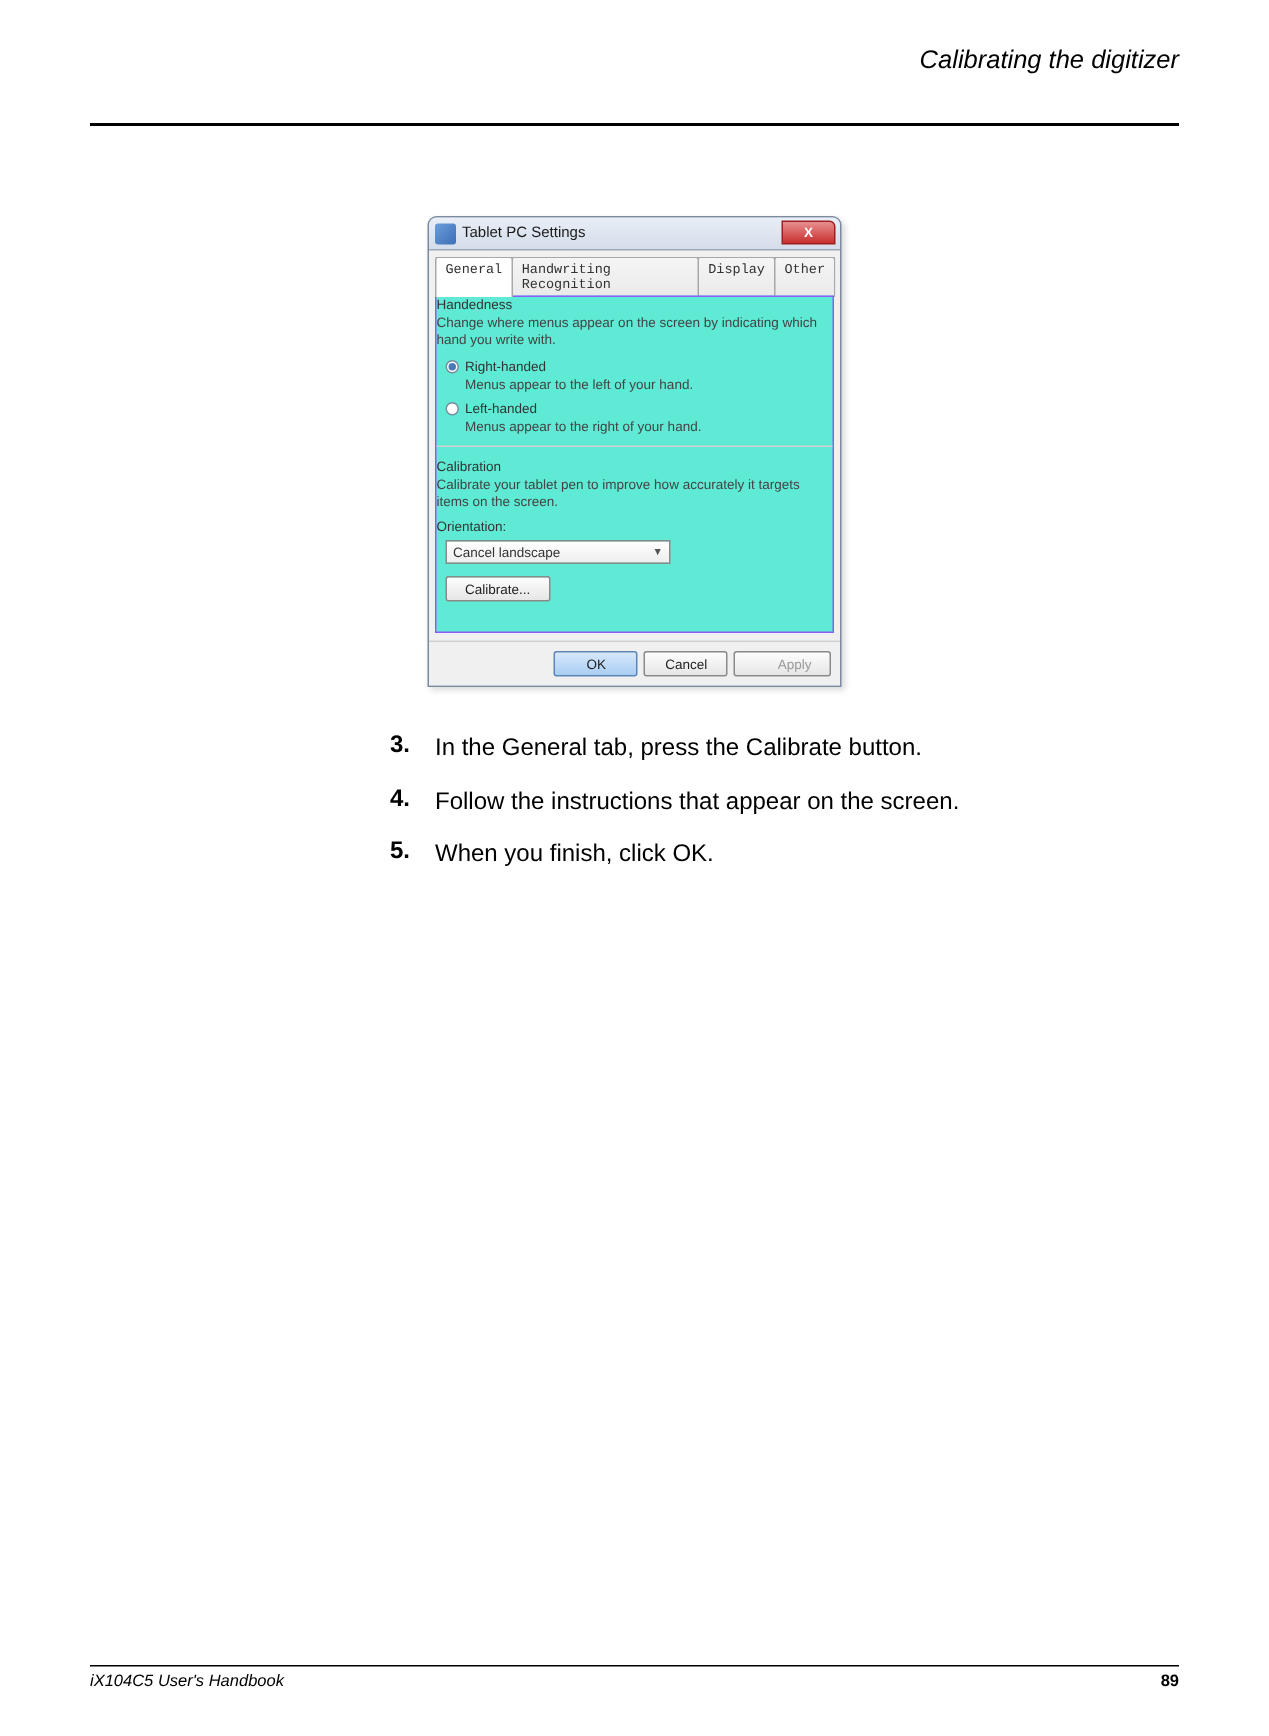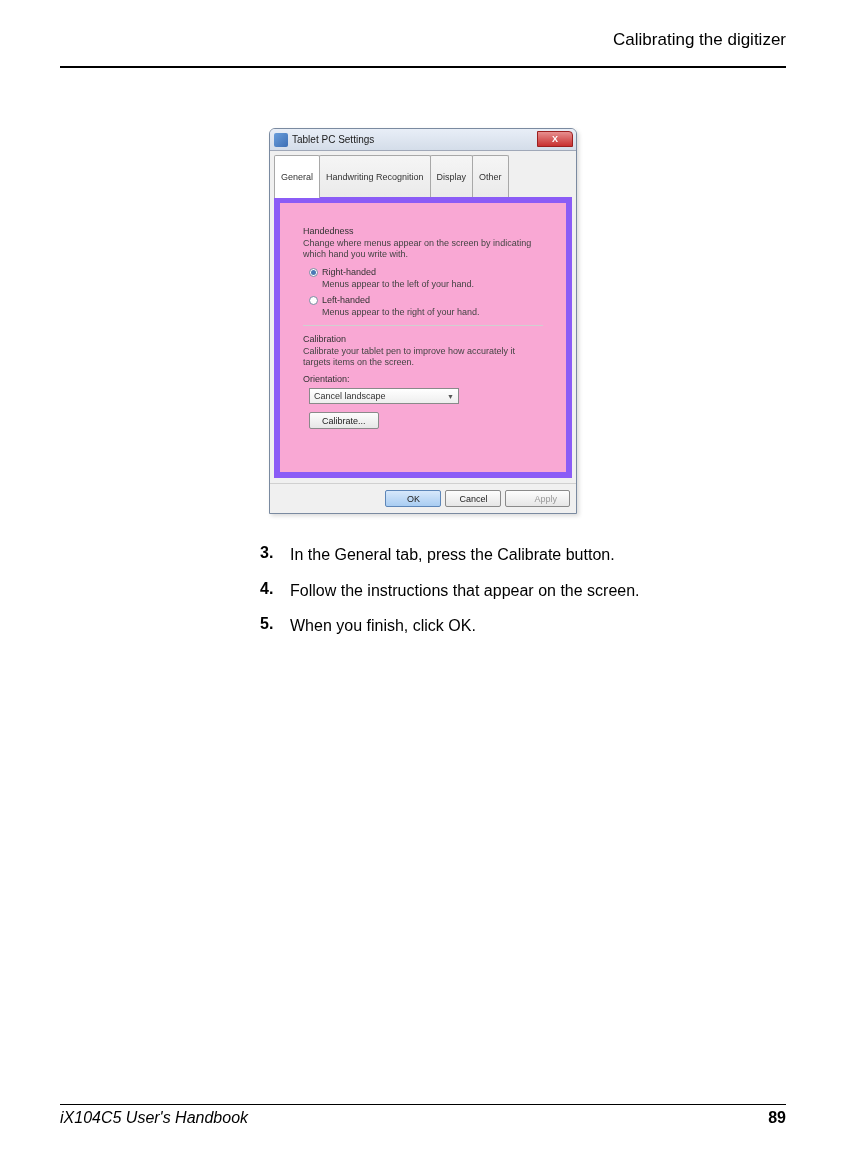--- a/index.html
+++ b/index.html
@@ -20,39 +20,40 @@
     .header {
       text-align: right;
       margin-bottom: 8px;
     }
     .chapter-title {
       font-weight: bold;
       font-size: 17px;
       margin-bottom: 4px;
     }
     .section-title {
+      font-style: italic;
       font-size: 17px;
-      margin-bottom: 8px;
+      margin-bottom: 24px;
     }
     .header-rule {
       border: none;
       border-top: 2px solid #000;
       margin-bottom: 60px;
     }
     .content {
       flex: 1;
     }
     .dialog-wrapper {
       display: flex;
       justify-content: center;
       margin-bottom: 30px;
     }
     
     .dialog {
-      width: 308px;
+      width: 276px;
       border: 1px solid #7a8aa0;
       border-radius: 6px 6px 0 0;
       background: #f0f0f0;
       box-shadow: 2px 2px 4px rgba(0,0,0,0.15);
       font-family: "Segoe UI", Tahoma, sans-serif;
       font-size: 9px;
       color: #333;
       overflow: hidden;
     }
     .titlebar {
@@ -91,39 +92,40 @@
       align-items: center;
       justify-content: center;
       font-weight: bold;
     }
     .tabs {
       display: flex;
       margin: 4px 4px 0 4px;
       background: transparent;
     }
     .tab {
-      padding: 16px 6px;
+      padding: 3px 6px;
       font-size: 9px;
       border: 1px solid #a8a8a8;
       border-bottom: none;
       background: linear-gradient(to bottom, #f5f5f5, #eaeaea);
       border-radius: 2px 2px 0 0;
       margin-right: -1px;
       cursor: default;
+      font-family: Liberation Mono, monospace;
     }
     .tab.active {
       background: #fff;
       position: relative;
       z-index: 2;
     }
     .tab-content {
-      background: #f9a8d4;
+      background: #5eead4;
       margin: 0 4px 4px 4px;
-      border: 6px solid #8b5cf6;
-      padding: 23px;
+      border: 1px solid #8b5cf6;
+      padding: 0;
       position: relative;
       top: -1px;
     }
     .group-label {
       font-size: 9px;
       margin-bottom: 2px;
     }
     .group-desc {
       font-size: 9px;
       color: #444;
@@ -233,21 +235,21 @@
     }
     .step-text { line-height: 1.35; }
     .ui-label { font-family: Arial, sans-serif; }
     
     .page-footer {
       display: flex;
       justify-content: space-between;
       align-items: flex-end;
       border-top: 1px solid #000;
       padding-top: 4px;
-      font-size: 16px;
+      font-size: 11px;
     }
     .footer-left { font-style: italic; }
     .footer-right { font-weight: bold; }
     .calib-area { padding-bottom: 20px; }
   </style>
 </head>
 <body>
 
 <div class="page">
   <div class="header">

